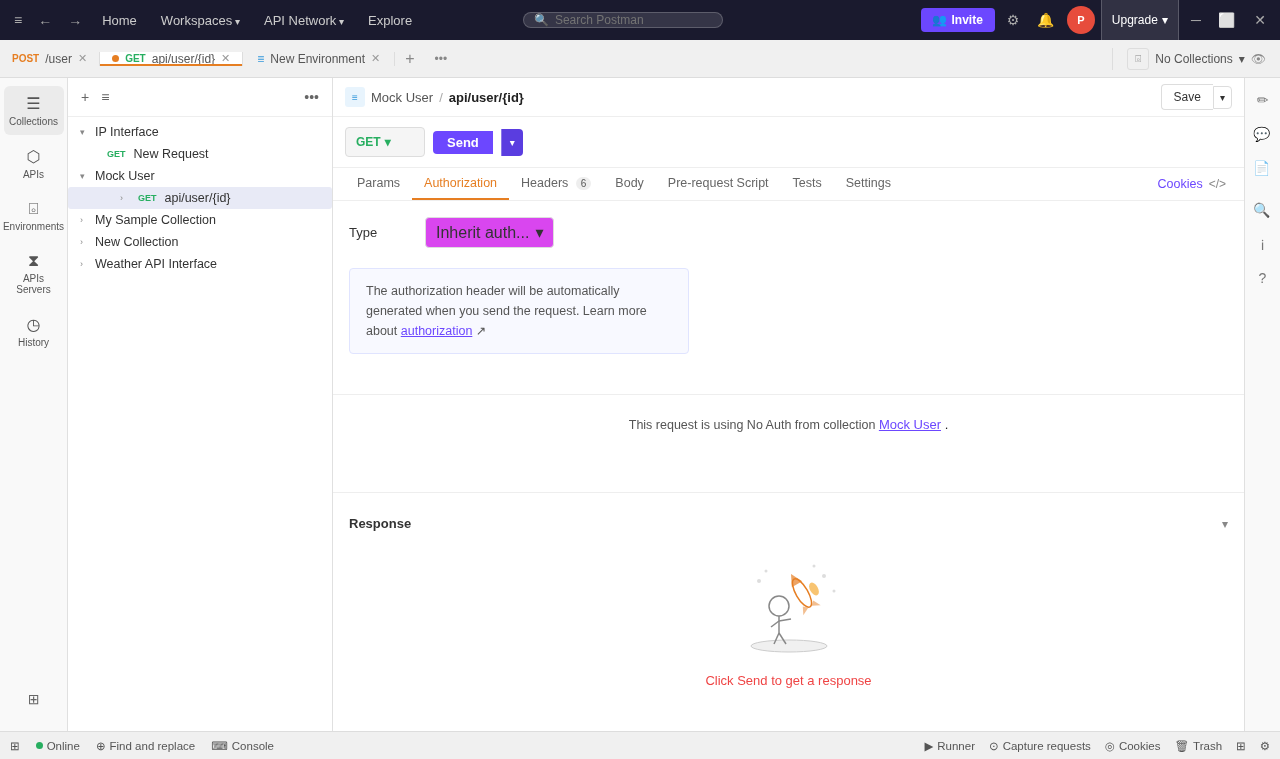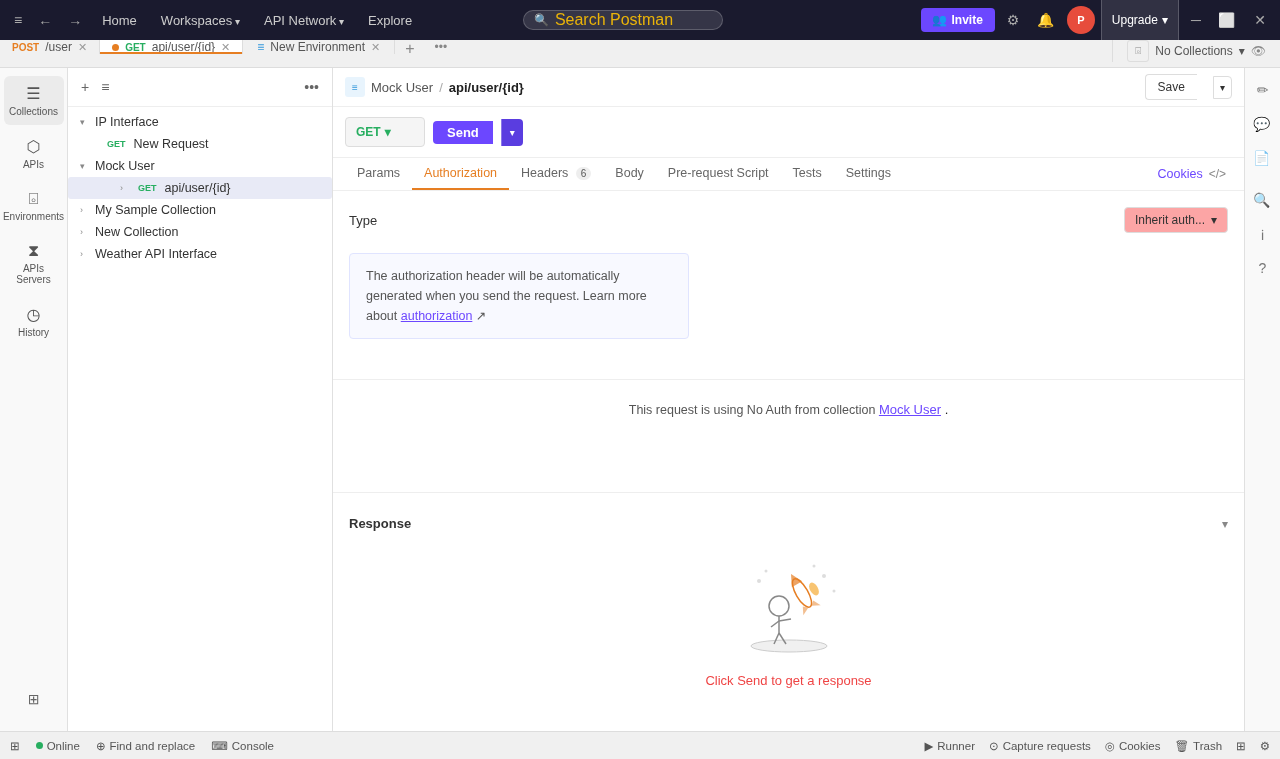--- a/index.html
+++ b/index.html
@@ -11,21 +11,21 @@
     .nav-text-btn { background: none; border: none; color: #ccc; cursor: pointer; padding: 4px 10px; border-radius: 4px; font-size: 13px; font-weight: 500; }
     .nav-text-btn.with-arrow::after { content: ' ▾'; font-size: 10px; }
     .search-bar { flex: 1; max-width: 200px; margin: 0 auto; background: rgba(255,255,255,0.12); border: 1px solid rgba(255,255,255,0.2); border-radius: 20px; display: flex; align-items: center; padding: 0 10px; gap: 6px; cursor: pointer; }
     .search-bar span { color: #aaa; font-size: 12px; }
     .nav-right { display: flex; align-items: center; gap: 6px; margin-left: auto; }
     .invite-btn { background: #6c47ff; border: none; color: #fff; padding: 5px 12px; border-radius: 4px; cursor: pointer; font-size: 12px; font-weight: 600; display: flex; align-items: center; gap: 4px; }
     .nav-icon-circle { width: 28px; height: 28px; border-radius: 50%; background: #e74c3c; display: flex; align-items: center; justify-content: center; color: #fff; font-size: 11px; font-weight: bold; cursor: pointer; }
     .upgrade-btn { background: rgba(255,255,255,0.1); border: 1px solid rgba(255,255,255,0.2); color: #fff; padding: 21px 10px; border-radius: 4px; cursor: pointer; font-size: 12px; display: flex; align-items: center; gap: 4px; }
 
     
-    .tabs-bar { height: 28px; background: #f0f0f0; display: flex; align-items: flex-start; border-bottom: 1px solid #ddd; flex-shrink: 0; }
+    .tabs-bar { height: 38px; background: #f0f0f0; display: flex; align-items: center; border-bottom: 1px solid #ddd; flex-shrink: 0; }
     .tab { display: flex; align-items: center; gap: 6px; padding: 0 12px; border-right: 1px solid #ddd; cursor: pointer; font-size: 12px; color: #555; white-space: nowrap; position: relative; min-width: 100px; }
     .tab.active { background: #fff; }
     .tab.active::after { content: ''; position: absolute; bottom: 0; left: 0; right: 0; height: 2px; background: #e67e22; }
     .tab-method { font-size: 10px; font-weight: 700; }
     .tab-method.post { color: #e67e22; }
     .tab-method.get { color: #27ae60; }
     .tab-dot { width: 7px; height: 7px; border-radius: 50%; background: #e67e22; }
     .tab-close { margin-left: auto; color: #999; font-size: 11px; }
     .tab-add { padding: 0 10px; display: flex; align-items: center; color: #888; cursor: pointer; font-size: 16px; }
     .tab-more { padding: 0 10px; display: flex; align-items: center; color: #888; cursor: pointer; font-size: 12px; }
@@ -60,44 +60,44 @@
     .grandchild-item { padding-left: 52px; }
 
     
     .request-area { flex: 1; display: flex; flex-direction: column; overflow: hidden; }
     .request-header { display: flex; align-items: center; padding: 6px 12px; border-bottom: 1px solid #eee; gap: 8px; }
     .breadcrumb { display: flex; align-items: center; gap: 6px; font-size: 13px; color: #555; flex: 1; }
     .breadcrumb-icon { width: 20px; height: 20px; background: #e8f4fd; border-radius: 3px; display: flex; align-items: center; justify-content: center; font-size: 10px; color: #3498db; }
     .breadcrumb-sep { color: #aaa; }
     .breadcrumb-current { font-weight: 600; color: #212121; }
     .header-actions { display: flex; align-items: center; gap: 6px; }
-    .save-btn { display: flex; align-items: center; gap: 16px; }
+    .save-btn { display: flex; align-items: center; gap: 0; }
     .save-main { background: none; border: 1px solid #ddd; border-right: none; color: #333; padding: 5px 12px; border-radius: 4px 0 0 4px; cursor: pointer; font-size: 12px; font-weight: 500; }
     .save-arrow { background: none; border: 1px solid #ddd; color: #333; padding: 5px 6px; border-radius: 0 4px 4px 0; cursor: pointer; font-size: 10px; }
 
     
     .url-bar { display: flex; align-items: center; padding: 10px 12px; gap: 8px; border-bottom: 1px solid #eee; }
     .method-select { background: #f5f5f5; border: 1px solid #ddd; border-radius: 4px; padding: 7px 10px; font-size: 12px; font-weight: 700; color: #27ae60; cursor: pointer; display: flex; align-items: center; gap: 4px; min-width: 80px; }
     .url-input { flex: 1; border: 1px solid #ddd; border-radius: 4px; padding: 7px 12px; font-size: 13px; color: #e67e22; outline: none; }
     .send-btn { background: #6c47ff; border: none; color: #fff; padding: 4px 14px; border-radius: 4px 0 0 4px; cursor: pointer; font-size: 13px; font-weight: 600; }
     .send-arrow { background: #5a3de0; border: none; color: #fff; padding: 8px 8px; border-radius: 0 4px 4px 0; cursor: pointer; font-size: 10px; border-left: 1px solid rgba(255,255,255,0.3); }
 
     
     .request-tabs { display: flex; align-items: center; border-bottom: 1px solid #eee; padding: 0 12px; }
     .req-tab { padding: 8px 12px; cursor: pointer; font-size: 12.5px; color: #666; border-bottom: 2px solid transparent; }
     .req-tab.active { color: #e67e22; border-bottom-color: #e67e22; font-weight: 500; }
     .req-tab .badge { display: inline-flex; align-items: center; justify-content: center; background: #eee; color: #555; border-radius: 10px; padding: 1px 5px; font-size: 10px; margin-left: 4px; }
     .cookies-link { margin-left: auto; color: #6c47ff; font-size: 12.5px; cursor: pointer; }
     .code-btn { color: #888; font-size: 12px; cursor: pointer; padding: 4px 6px; }
 
     
     .auth-content { padding: 16px; flex: 1; overflow-y: auto; }
-    .type-row { display: flex; align-items: center; gap: 8px; margin-bottom: 20px; justify-content: space-between; }
+    .type-row { display: flex; align-items: center; gap: 16px; margin-bottom: 20px; }
     .type-label { font-size: 13px; color: #333; font-weight: 500; min-width: 60px; }
-    .type-select { border: 1px solid #ddd; border-radius: 4px; padding: 5px 10px; font-size: 12px; color: #333; cursor: pointer; display: flex; align-items: center; gap: 6px; background: #fca5a5; }
+    .type-select { border: 1px solid #ddd; border-radius: 4px; padding: 5px 10px; font-size: 16px; color: #333; cursor: pointer; display: flex; align-items: center; gap: 6px; background: #d946ef; }
     .auth-info-box { background: #f8f9ff; border: 1px solid #e0e4ff; border-radius: 4px; padding: 12px 16px; max-width: 340px; }
     .auth-info-text { font-size: 12.5px; color: #555; line-height: 1.6; }
     .auth-info-link { color: #6c47ff; text-decoration: underline; cursor: pointer; }
 
     
     .response-section { border-top: 1px solid #eee; padding: 23px 16px; display: flex; flex-direction: column; }
     .response-header { display: flex; align-items: center; cursor: pointer; }
     .response-title { font-size: 13px; font-weight: 600; color: #333; flex: 1; }
     .response-chevron { color: #888; font-size: 12px; }
     .response-empty { display: flex; flex-direction: column; align-items: center; justify-content: center; padding: 20px 0; }
@@ -119,21 +119,21 @@
 <div class="top-nav">
   <button class="nav-icon-btn">≡</button>
   <button class="nav-icon-btn">←</button>
   <button class="nav-icon-btn">→</button>
   <button class="nav-text-btn">Home</button>
   <button class="nav-text-btn with-arrow">Workspaces</button>
   <button class="nav-text-btn with-arrow">API Network</button>
   <button class="nav-text-btn">Explore</button>
   <div class="search-bar">
     <span>🔍</span>
-    <span style="font-size:16px;color:#eab308;">Search Postman</span>
+    <span style="font-size:12px;color:#737373;">Search Postman</span>
   </div>
   <div class="nav-right">
     <button class="invite-btn">
       <span>👥</span>
       <span>Invite</span>
     </button>
     <button class="nav-icon-btn" style="color:#aaa;">⚙</button>
     <button class="nav-icon-btn" style="color:#aaa;">🔔</button>
     <div class="nav-icon-circle">P</div>
     <button class="upgrade-btn">

